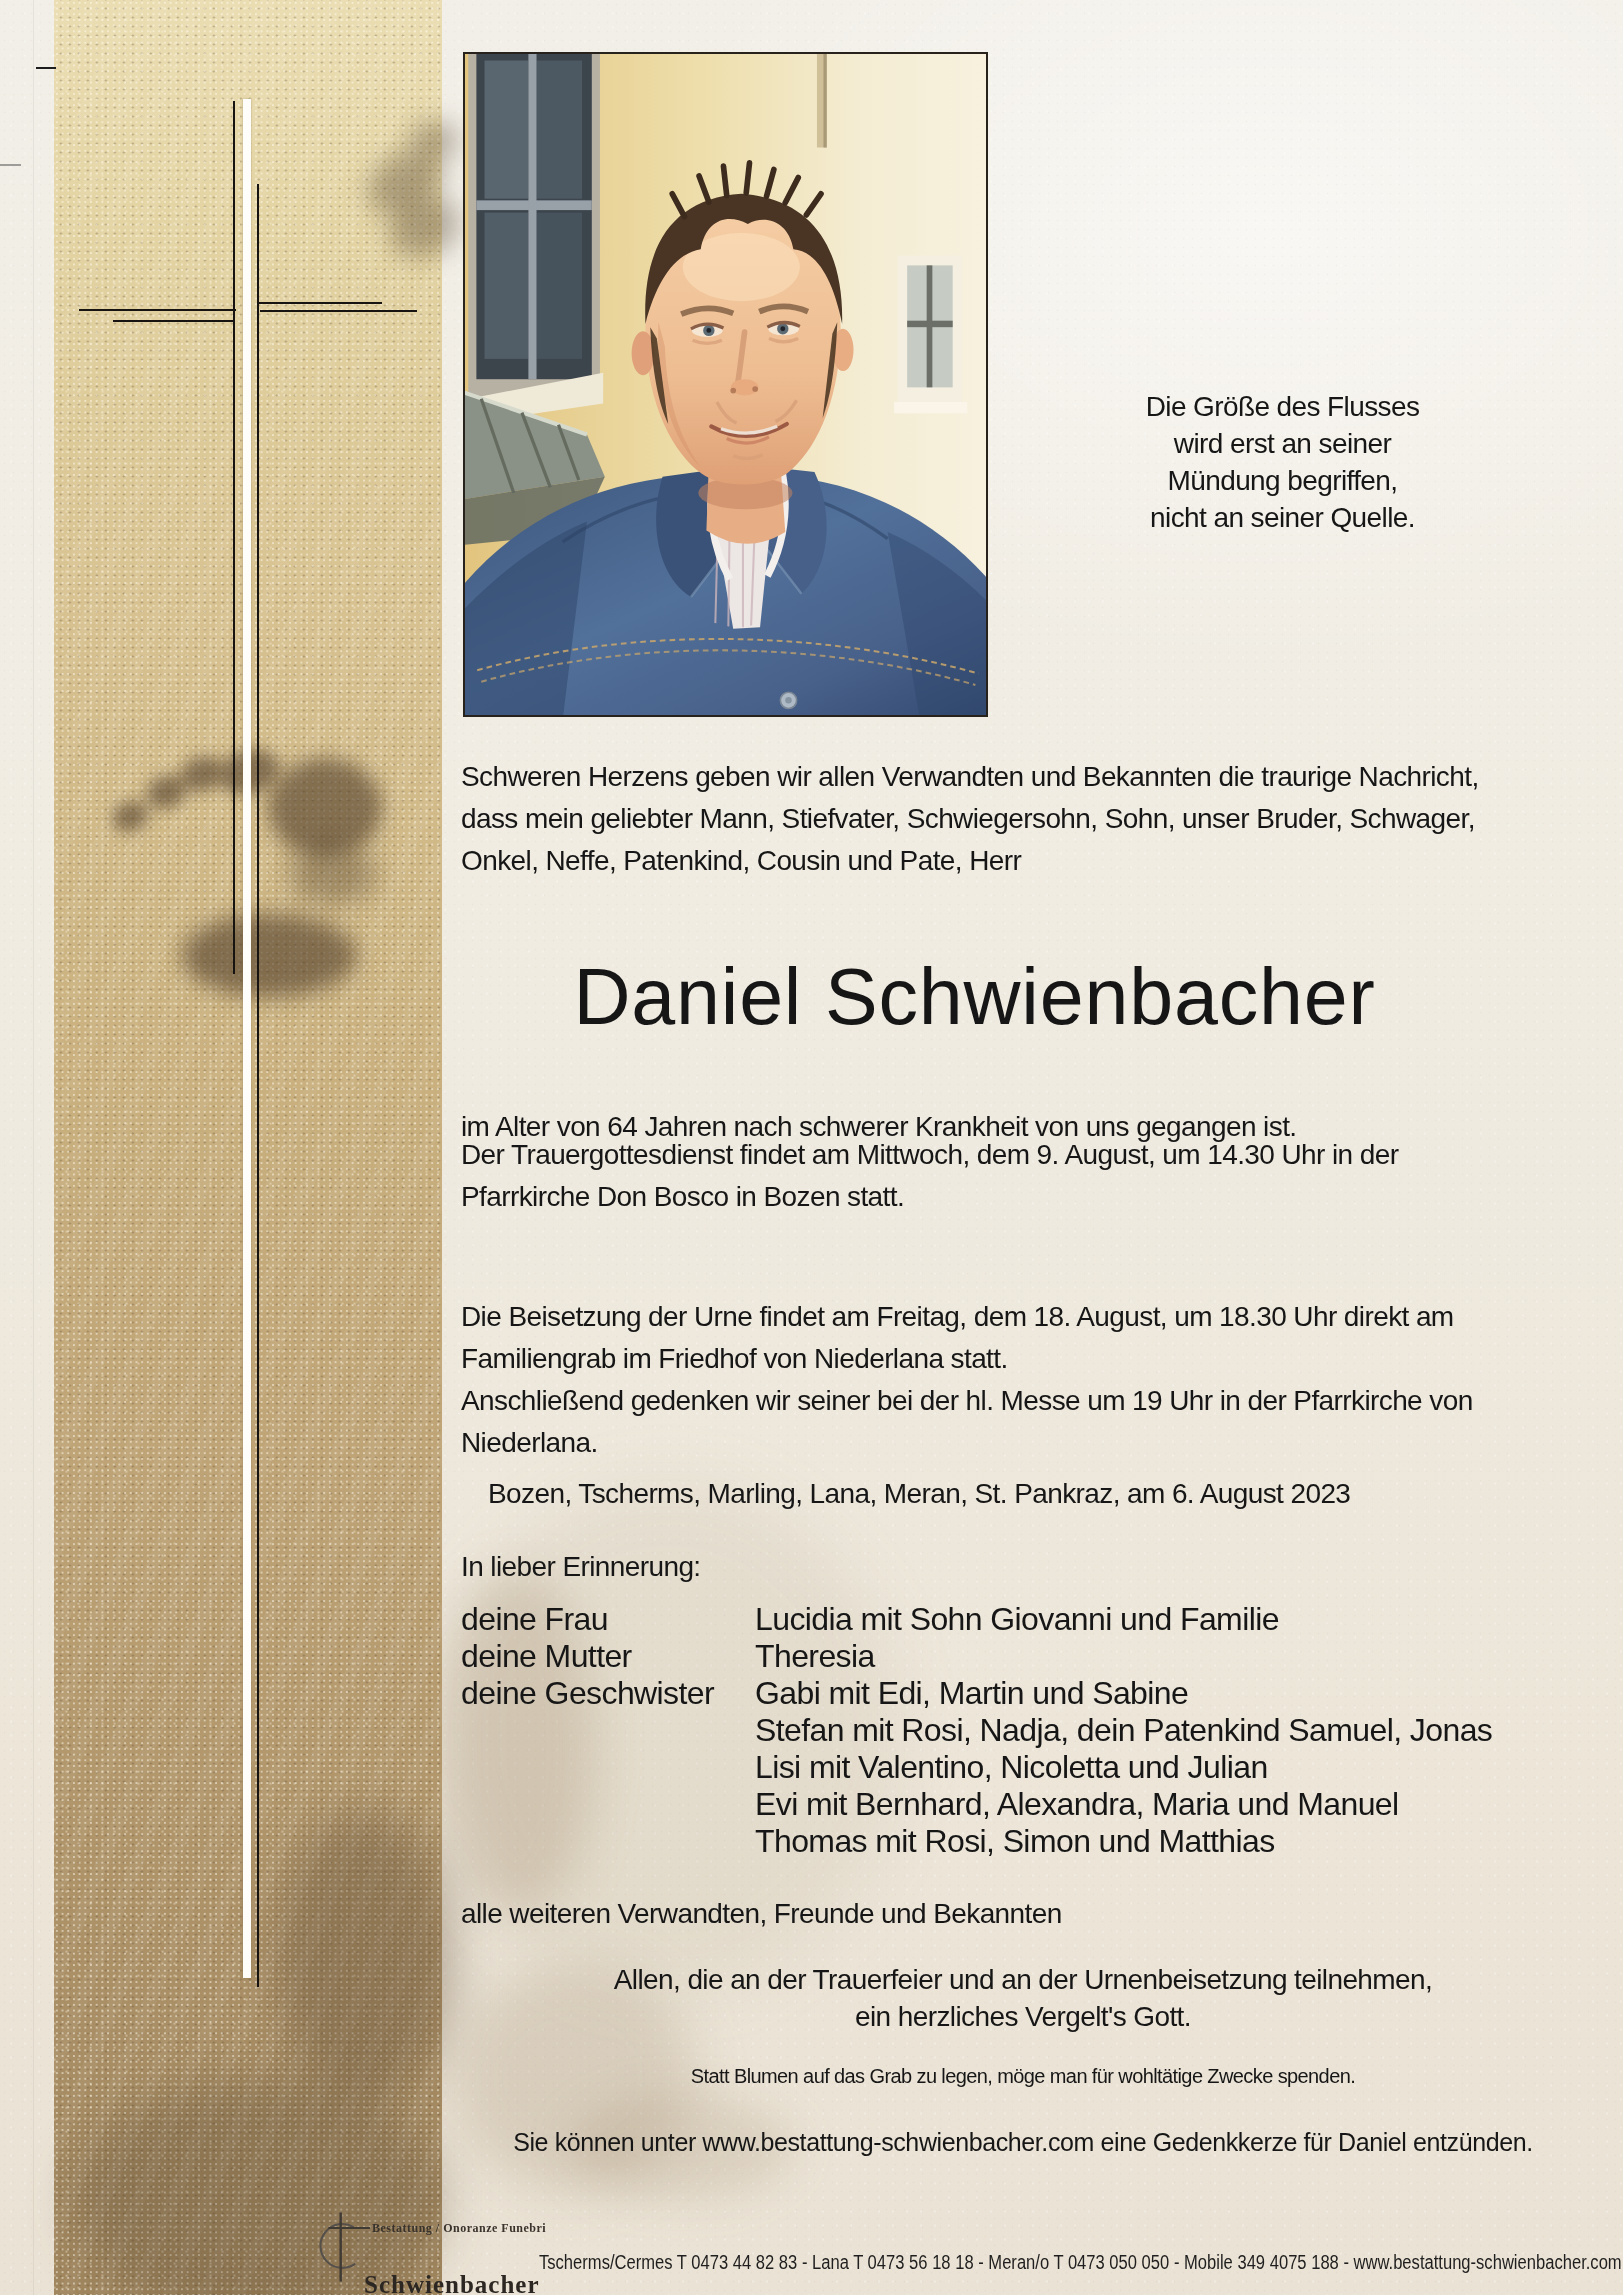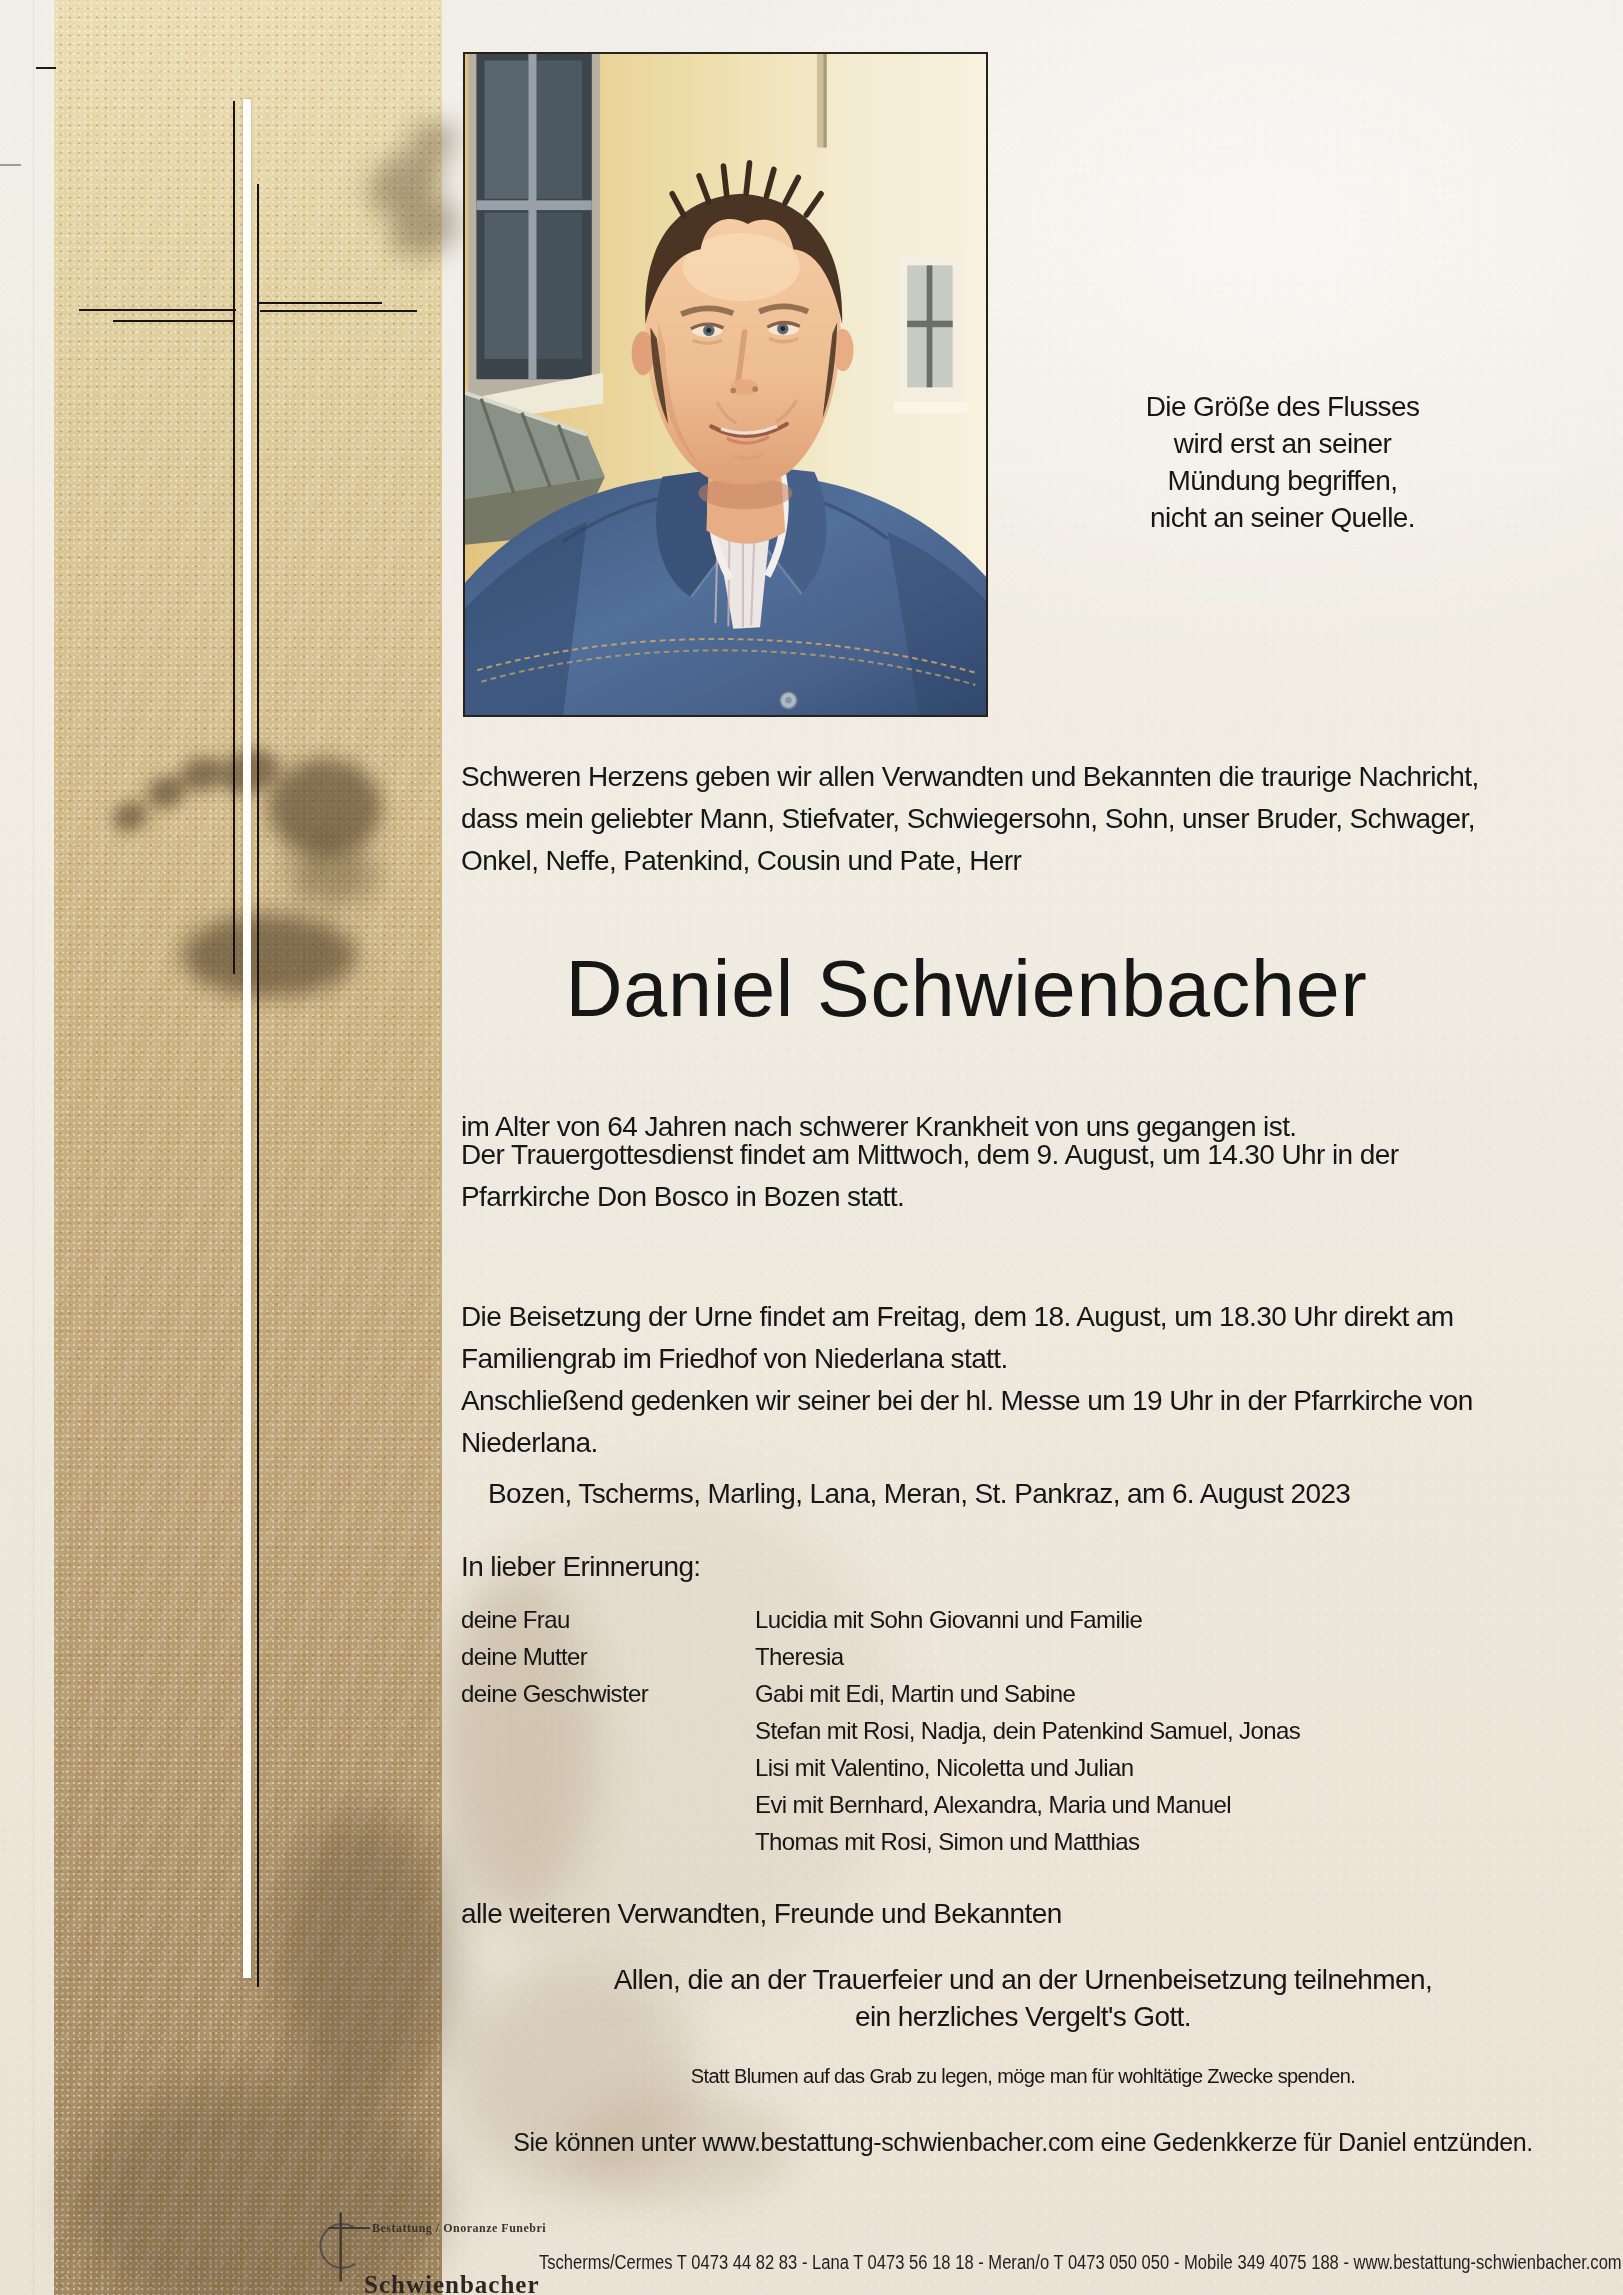--- a/index.html
+++ b/index.html
@@ -40,29 +40,29 @@
   .hairline{position:absolute;left:33px;top:0;width:0.8px;height:2295px;background:rgba(0,0,0,.05);}
   
   .portrait{position:absolute;left:463px;top:52px;width:525px;height:665px;margin:0;
     border:2.4px solid #27231c;box-sizing:border-box;background:#eedfae;}
   .portrait svg{display:block;width:100%;height:100%;}
   
   .tb{position:absolute;white-space:pre;letter-spacing:-0.6px;}
   .body-size{font-size:28px;line-height:42px;}
   .quote{left:982px;top:388px;width:601px;text-align:center;font-size:28px;line-height:37px;}
   .intro{left:461px;top:756px;}
-  .name{position:absolute;left:455px;top:943px;width:1023px;margin:0;text-align:center;
+  .name{position:absolute;left:455px;top:943px;width:1023px;margin:8px;text-align:center;
     font-size:79px;font-weight:400;letter-spacing:0.8px;white-space:pre;}
   .age{left:461px;top:1106px;}
   .service{left:461px;top:1134px;}
   .burial{left:461px;top:1296px;}
   .places{left:461px;top:1473px;margin-left:27px;}
   .rem-head{left:461px;top:1546px;}
   .rem-list{position:absolute;left:461px;top:1601px;width:1128px;}
-  .m-row{display:flex;font-size:24px;line-height:37px;letter-spacing:-0.6px;white-space:pre;}
+  .m-row{display:flex;font-size:32px;line-height:37px;letter-spacing:-0.6px;white-space:pre;}
   .m-label{width:294px;flex:0 0 294px;}
   .rem-foot{left:461px;top:1893px;}
   .thanks{left:455px;top:1961px;width:1136px;text-align:center;line-height:37px;font-size:28px;}
   .donation{left:455px;top:2065px;width:1136px;text-align:center;font-size:20px;}
   .candle{left:455px;top:2128px;width:1136px;text-align:center;font-size:25px;letter-spacing:-0.4px;}
   
   .logo-svg{position:absolute;left:313px;top:2206px;}
   .brand-small{position:absolute;left:372px;top:2221px;font-family:"Liberation Serif",serif;
     font-weight:bold;font-size:12px;letter-spacing:0.5px;color:#3a332c;white-space:pre;}
   .brand{position:absolute;left:364px;top:2247px;font-family:"Liberation Serif",serif;

